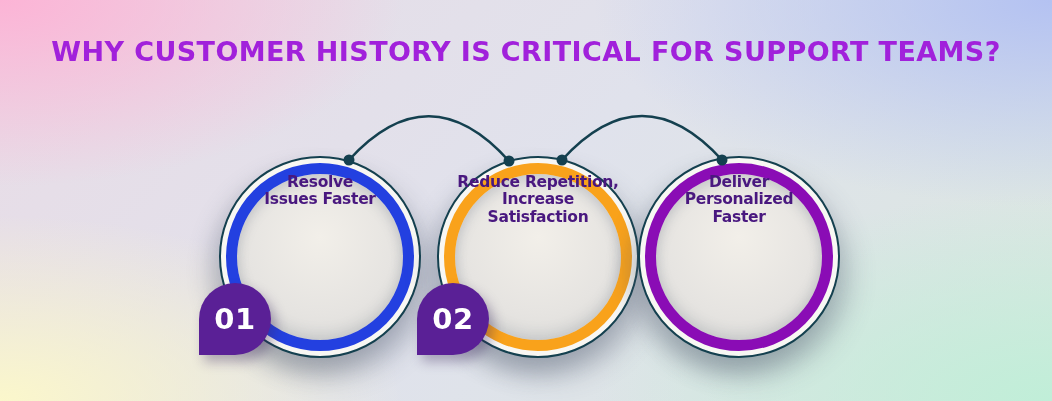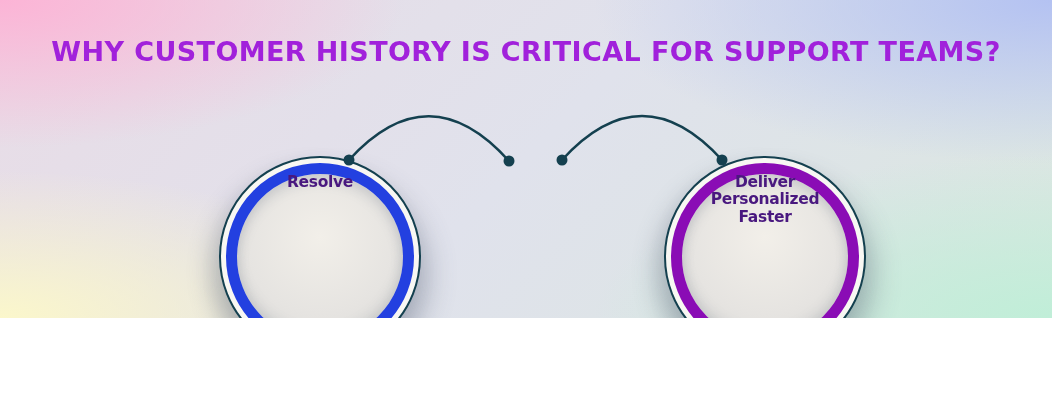--- a/index.html
+++ b/index.html
@@ -2,21 +2,21 @@
 <html><head>
 <meta charset="utf-8">
 <style>
   * { margin: 0; padding: 0; box-sizing: border-box; }
   html, body { width: 1052px; height: 401px; }
   body { font-family: "DejaVu Sans", "Liberation Sans", sans-serif; }
 
   .canvas {
     position: relative;
     width: 1052px;
-    height: 318px;
+    height: 401px;
     overflow: hidden;
     background:
       radial-gradient(ellipse 62% 75% at 0% 0%,   #fcb4d6 0%, rgba(252,180,214,0) 62%),
       radial-gradient(ellipse 66% 78% at 100% 0%, #b4c2f2 0%, rgba(180,194,242,0) 66%),
       radial-gradient(ellipse 62% 75% at 0% 100%, #fbf7cb 0%, rgba(251,247,203,0) 62%),
       radial-gradient(ellipse 66% 78% at 100% 100%, #c0eed8 0%, rgba(192,238,216,0) 66%),
       linear-gradient(135deg, #e9dce6 0%, #e0e2ec 50%, #dae7e0 100%);
   }
 
   .title {
@@ -32,21 +32,21 @@
   }
 
   .step {
     position: absolute;
     top: 156px;
     width: 202px;
     height: 202px;
   }
   .step-1 { left: 219px; }
   .step-2 { left: 437px; }
-  .step-3 { left: 664px; }
+  .step-3 { left: 638px; }
 
   .outer-ring {
     position: absolute;
     inset: 0;
     border: 2px solid #14404f;
     border-radius: 50%;
     background: #f8f7f3;
     box-shadow:
       -10px 14px 22px rgba(82, 92, 112, 0.28),
       10px 18px 26px rgba(82, 92, 112, 0.30);
@@ -117,25 +117,42 @@
 
 <div class="canvas">
 
   <h1 class="title">WHY CUSTOMER HISTORY IS CRITICAL FOR SUPPORT TEAMS?</h1>
 
   <div class="step step-1">
     <div class="outer-ring">
       <div class="color-ring" style="border-color: rgb(35, 64, 224);">
         <div class="step-label">
           <span>Resolve</span>
+          <span>Issues Faster</span>
         </div>
       </div>
     </div>
+    <div class="badge">
+      <span>01</span>
+    </div>
   </div>
 
+  <div class="step step-2">
+    <div class="outer-ring">
+      <div class="color-ring" style="border-color: rgb(249, 162, 27);">
+        <div class="step-label">
+          <span>Reduce Repetition,</span>
+          <span>Increase Satisfaction</span>
+        </div>
+      </div>
+    </div>
+    <div class="badge">
+      <span>02</span>
+    </div>
+  </div>
 
   <div class="step step-3">
     <div class="outer-ring">
       <div class="color-ring" style="border-color: rgb(138, 12, 181);">
         <div class="step-label">
           <span>Deliver Personalized</span>
           <span>Faster</span>
         </div>
       </div>
     </div>

